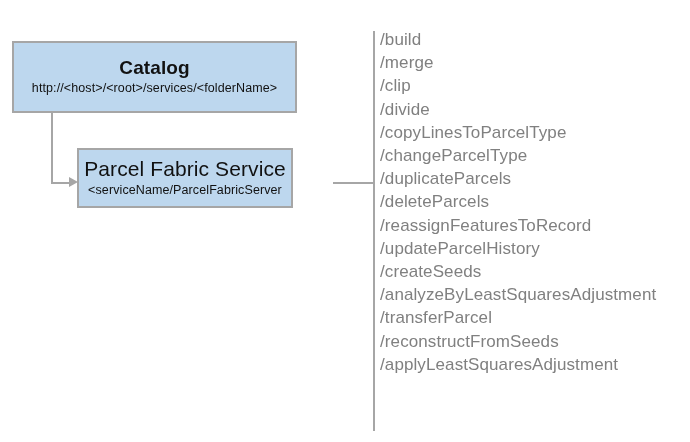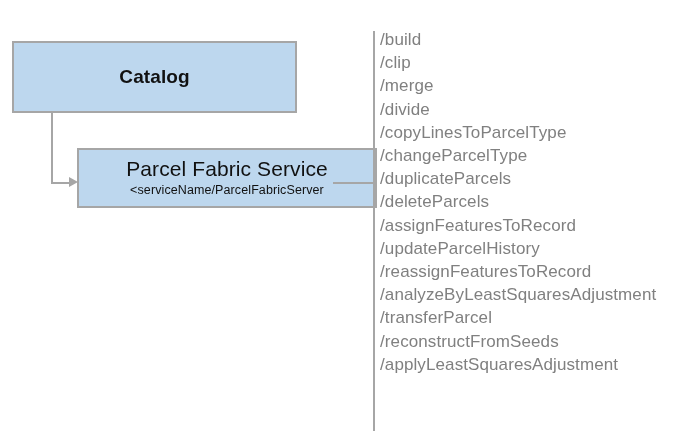--- a/index.html
+++ b/index.html
@@ -52,21 +52,21 @@
     top: 41px;
     width: 285px;
     height: 72px;
   }
   #catalog-node .node-title { font-size: 19px; font-weight: bold; }
   #catalog-node .node-sub   { font-size: 12.5px; }
 
   #service-node {
     left: 77px;
     top: 148px;
-    width: 300px;
+    width: 216px;
     height: 60px;
   }
   #service-node .node-title { font-size: 21px; }
   #service-node .node-sub   { font-size: 12.5px; }
 
   
   .conn {
     position: absolute;
     background: #a6a6a6;
   }
@@ -131,46 +131,47 @@
     letter-spacing: 0.1px;
   }
 </style>
 </head>
 <body>
 
 <div class="canvas">
 
   <div class="node" id="catalog-node">
     <div class="node-title">Catalog</div>
+    <div class="node-sub">http://&lt;host&gt;/&lt;root&gt;/services/&lt;folderName&gt;</div>
   </div>
 
   <div class="node" id="service-node">
     <div class="node-title">Parcel Fabric Service</div>
     <div class="node-sub">&lt;serviceName/ParcelFabricServer</div>
   </div>
 
   <div class="conn" id="conn-vert"></div>
   <div class="conn" id="conn-horiz"></div>
   <div id="conn-arrow"></div>
 
   <div class="conn" id="conn-service-to-list"></div>
 
   <div id="list-divider"></div>
 
   <ul id="operations-list">
     <li>/build</li>
+    <li>/merge</li>
     <li>/clip</li>
-    <li>/merge</li>
     <li>/divide</li>
     <li>/copyLinesToParcelType</li>
     <li>/changeParcelType</li>
     <li>/duplicateParcels</li>
     <li>/deleteParcels</li>
-    <li>/assignFeaturesToRecord</li>
+    <li>/reassignFeaturesToRecord</li>
     <li>/updateParcelHistory</li>
-    <li>/reassignFeaturesToRecord</li>
+    <li>/createSeeds</li>
     <li>/analyzeByLeastSquaresAdjustment</li>
     <li>/transferParcel</li>
     <li>/reconstructFromSeeds</li>
     <li>/applyLeastSquaresAdjustment</li>
   </ul>
 
 </div>
 
 </body></html>

